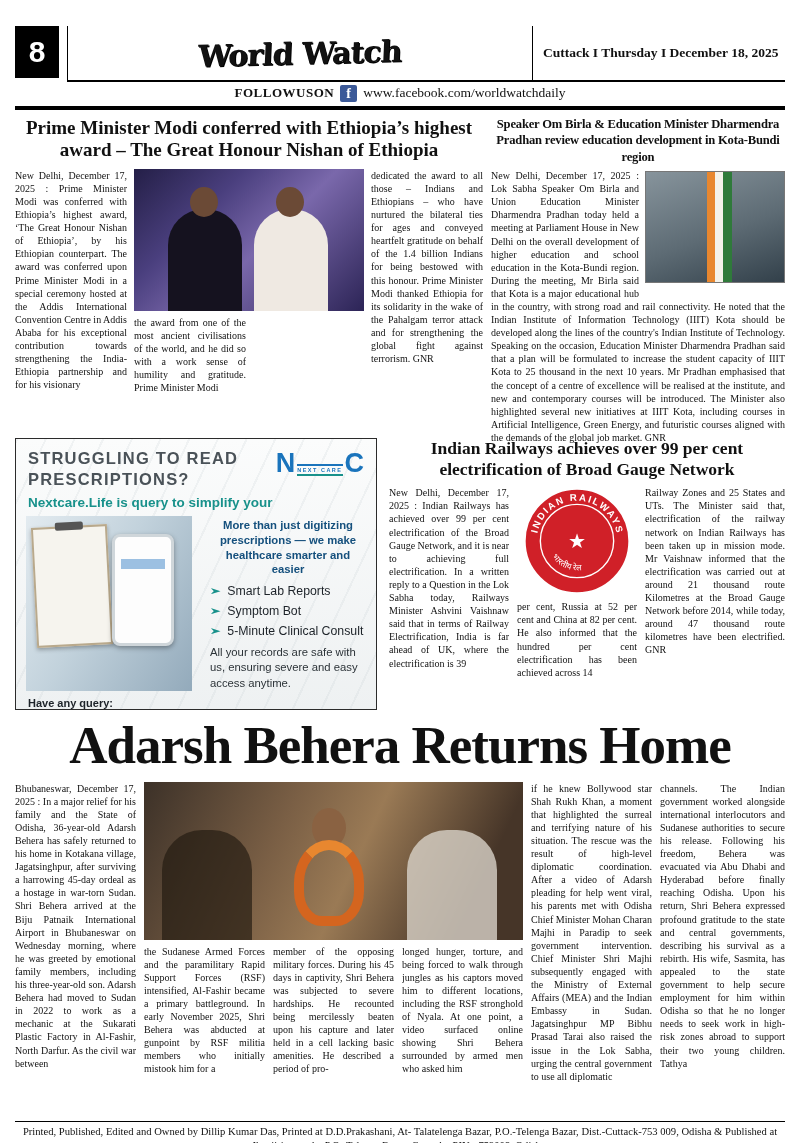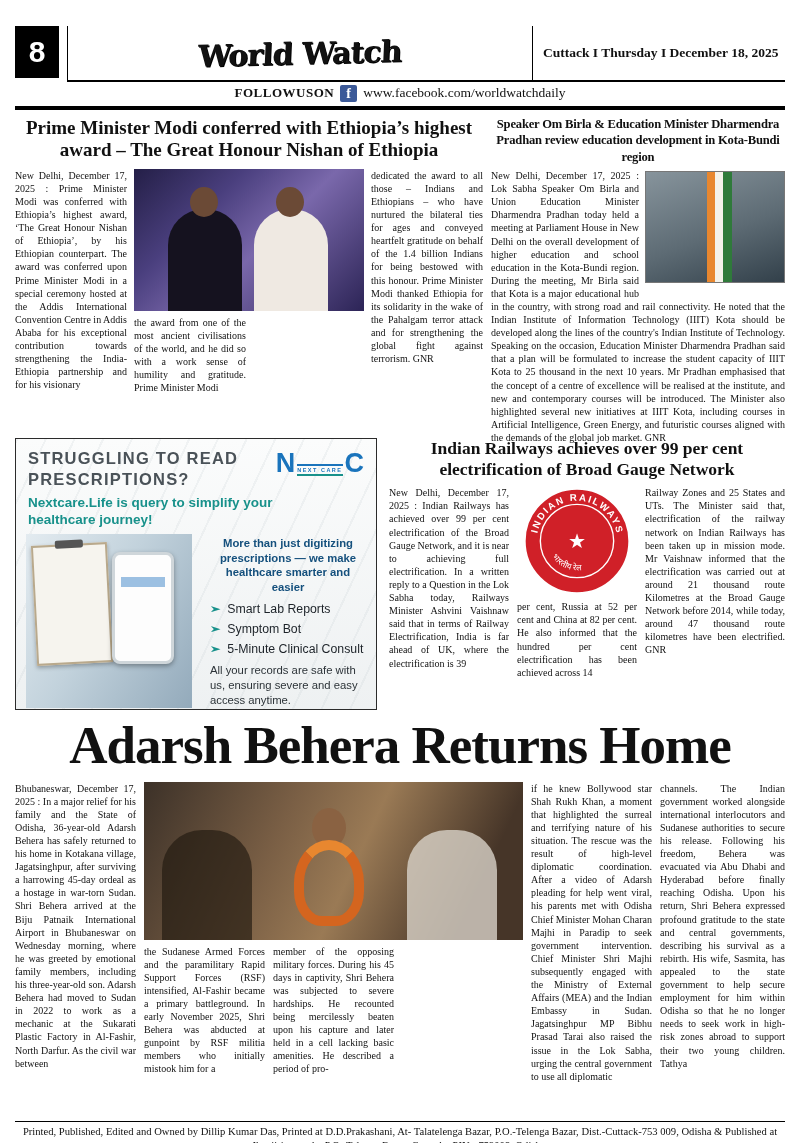--- a/index.html
+++ b/index.html
@@ -184,21 +184,20 @@
           <div>PRESCRIPTIONS?</div>
         </div>
         <div class="nc">
           <span class="nc-big">N</span>
           <span class="nc-sub">NEXT CARE</span>
           <span class="nc-big">C</span>
         </div>
       </div>
       <div class="ad-tagline">
         <div>Nextcare.Life is query to simplify your</div>
-        <div>healthcare journey!</div>
       </div>
       <div class="ad-mid">
         <div class="ad-photo">
           <div class="clipboard"></div>
           <div class="phone"></div>
         </div>
         <div class="ad-right">
           <div class="ad-pitch">More than just digitizing prescriptions — we make healthcare smarter and easier</div>
           <div class="ad-bullet">
             <span class="arrow">➢</span>
@@ -256,20 +255,21 @@
     <div class="amid">
       <div class="adarsh-photo">
         <div class="figure f1"></div>
         <div class="figure f2"></div>
         <div class="face"></div>
         <div class="garland"></div>
       </div>
       <div class="amid-cols">
         <div class="jcol acol">the Sudanese Armed Forces and the paramilitary Rapid Support Forces (RSF) intensified, Al-Fashir became a primary battleground. In early November 2025, Shri Behera was abducted at gunpoint by RSF militia members who initially mistook him for a</div>
         <div class="jcol acol">member of the opposing military forces. During his 45 days in captivity, Shri Behera was subjected to severe hardships. He recounted being mercilessly beaten upon his capture and later held in a cell lacking basic amenities. He described a period of pro-</div>
+        <div class="jcol acol">longed hunger, torture, and being forced to walk through jungles as his captors moved him to different locations, including the RSF stronghold of Nyala. At one point, a video surfaced online showing Shri Behera surrounded by armed men who asked him</div>
       </div>
     </div>
     <div class="jcol acol">if he knew Bollywood star Shah Rukh Khan, a moment that highlighted the surreal and terrifying nature of his situation. The rescue was the result of high-level diplomatic coordination. After a video of Adarsh pleading for help went viral, his parents met with Odisha Chief Minister Mohan Charan Majhi in Paradip to seek government intervention. Chief Minister Shri Majhi subsequently engaged with the Ministry of External Affairs (MEA) and the Indian Embassy in Sudan. Jagatsinghpur MP Bibhu Prasad Tarai also raised the issue in the Lok Sabha, urging the central government to use all diplomatic</div>
     <div class="jcol acol" style="flex:1">channels. The Indian government worked alongside international interlocutors and Sudanese authorities to secure his release. Following his freedom, Behera was evacuated via Abu Dhabi and Hyderabad before finally reaching Odisha. Upon his return, Shri Behera expressed profound gratitude to the state and central governments, describing his survival as a rebirth. His wife, Sasmita, has appealed to the state government to help secure employment for him within Odisha so that he no longer needs to seek work in high-risk zones abroad to support their two young children. Tathya</div>
   </div>
 
   <div class="footer">
     <div class="foot-line1">Printed, Published, Edited and Owned by Dillip Kumar Das, Printed at D.D.Prakashani, At- Talatelenga Bazar, P.O.-Telenga Bazar, Dist.-Cuttack-753 009, Odisha &amp; Published at Jhanjirimangala, P.O.-Telenga Bazar, Cuttack , PIN - 753009, Odisha.</div>
 
   </div>

